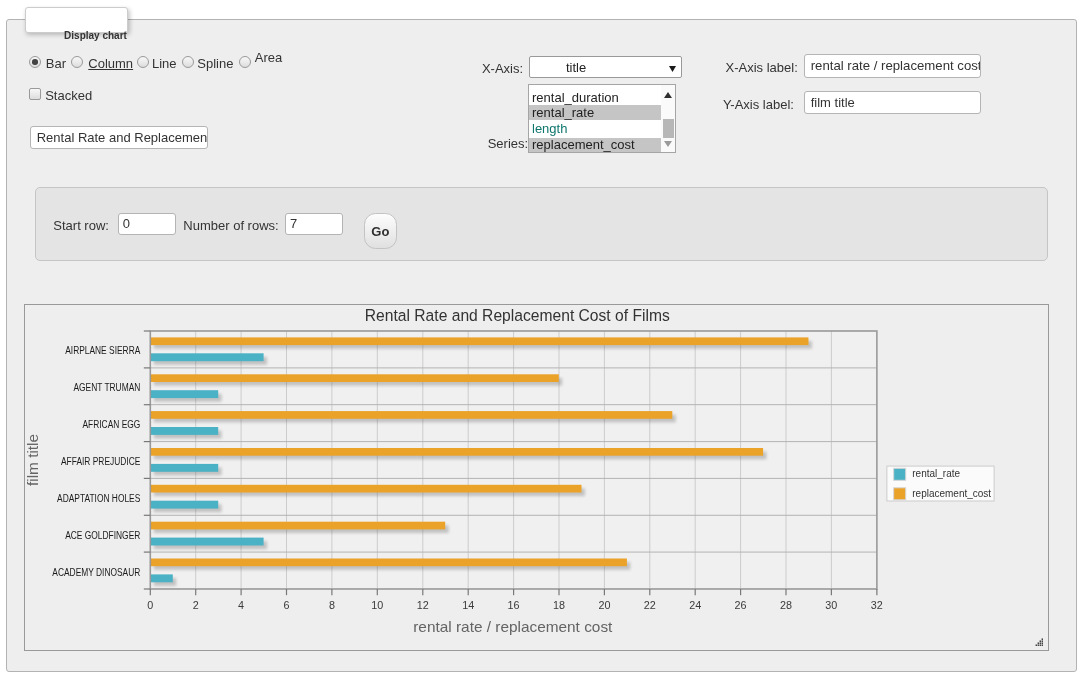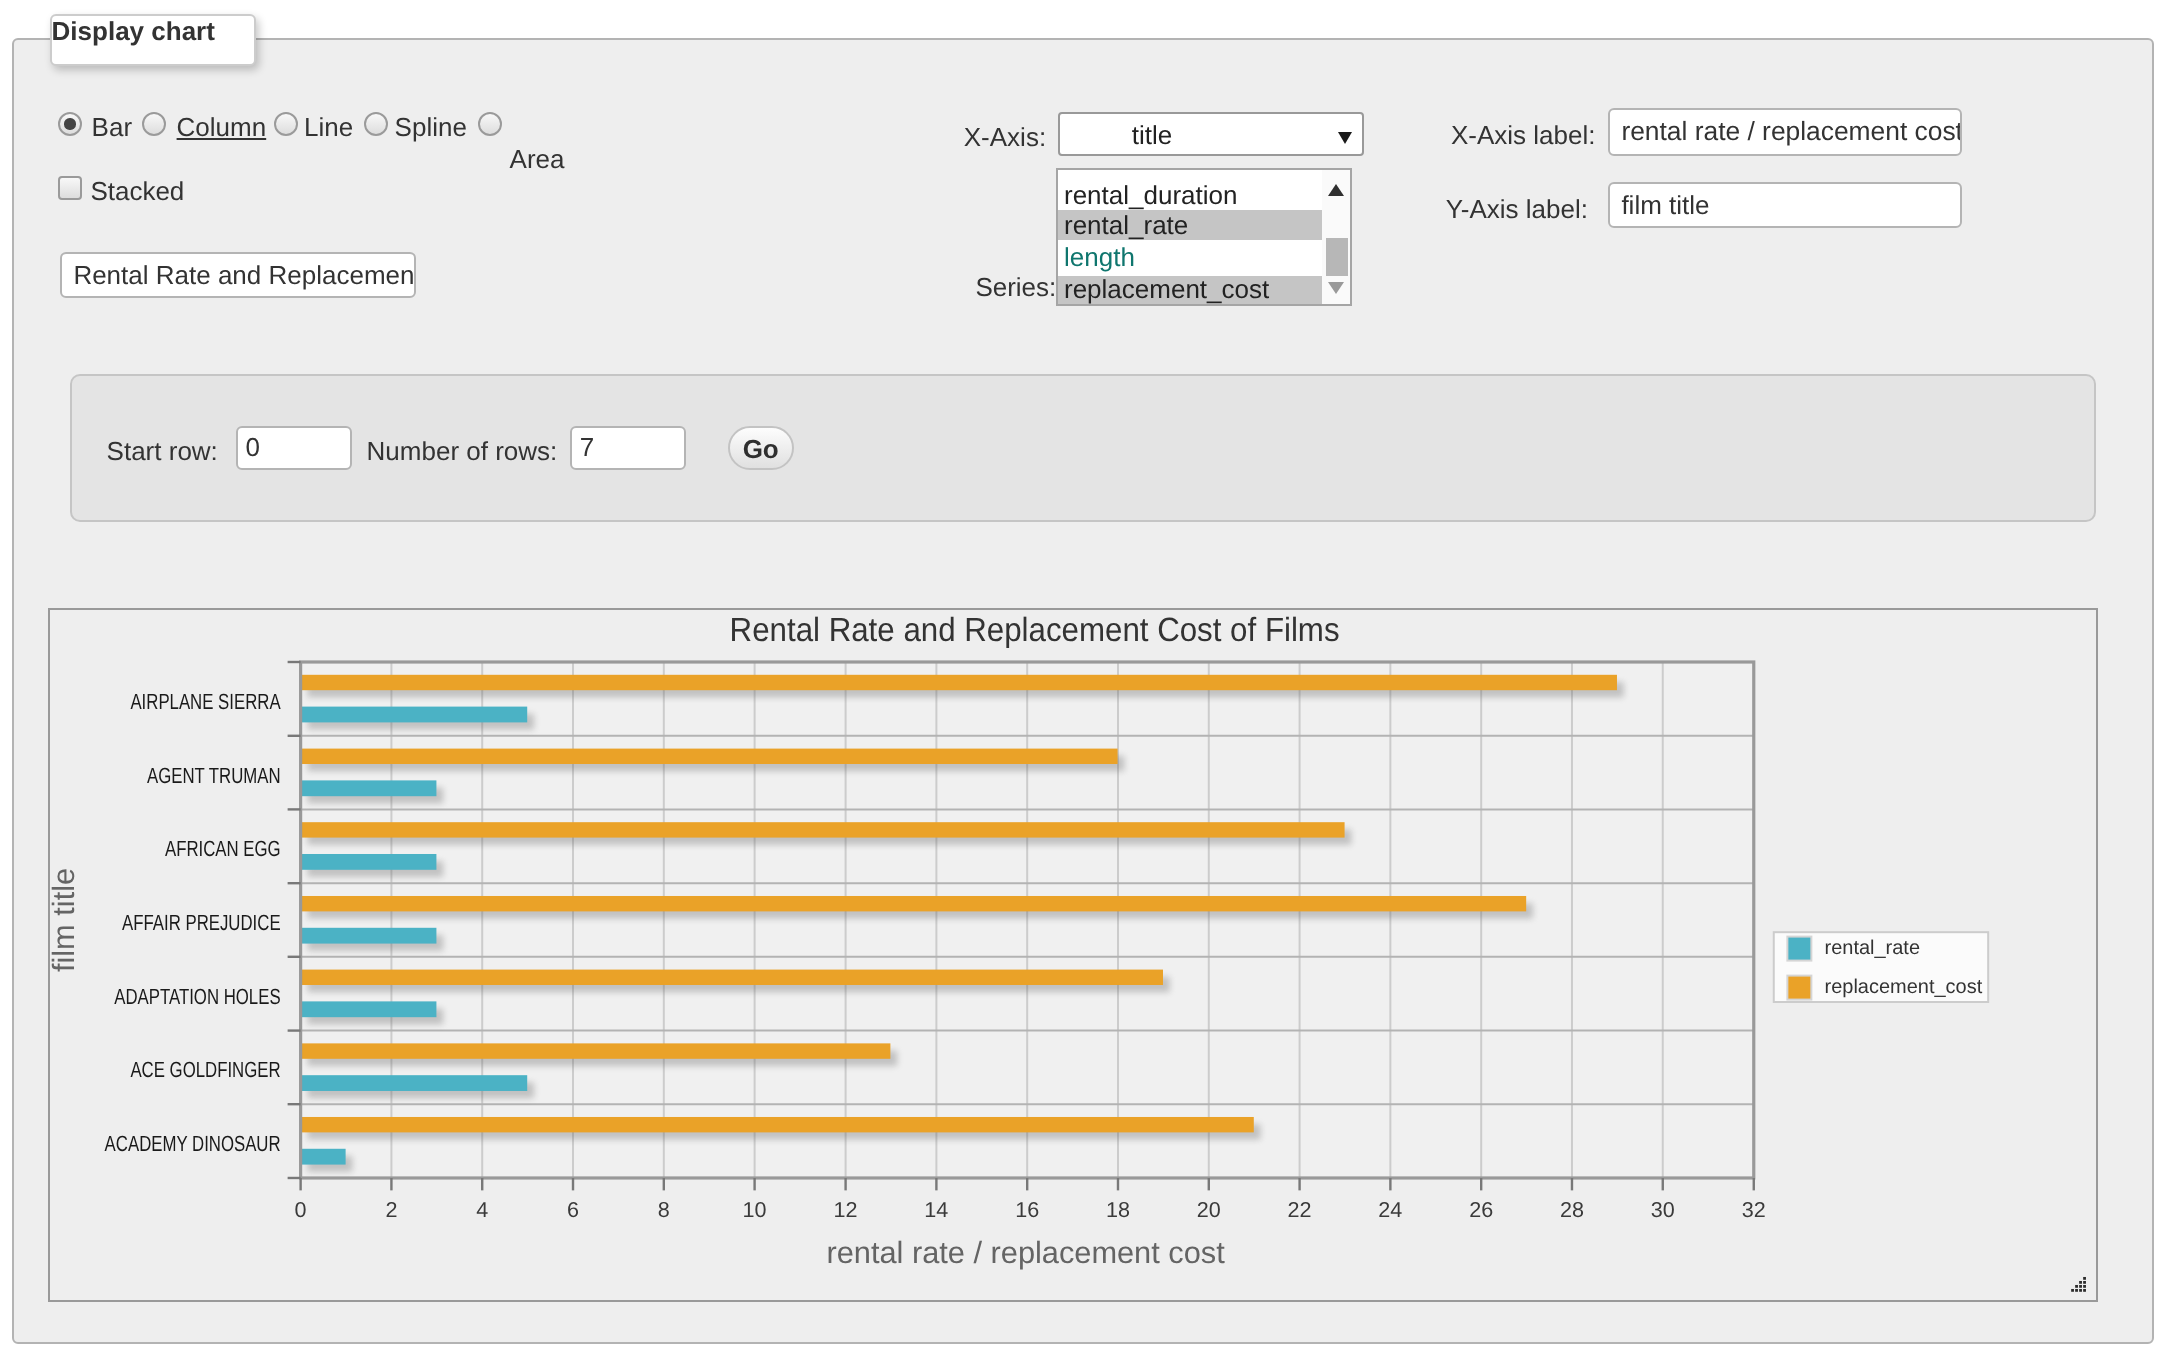--- a/index.html
+++ b/index.html
@@ -10,32 +10,32 @@
        display:flex; align-items:center; }
 .radio { position:absolute; width:12px; height:12px; border-radius:50%;
         border:1px solid #9a9a9a; background:linear-gradient(#f8f8f8,#ddd); }
 .radio.sel::after { content:""; position:absolute; left:2.2px; top:2.2px; width:5.6px; height:5.6px;
         border-radius:50%; background:#444; }
 </style></head><body>
 <div id="page">
 
   <div class="abs" style="left:6px;top:19px;width:1071px;height:653px;background:#eeeeee;border:1px solid #b3b3b3;border-radius:3px;"></div>
 
-  <div class="abs" style="left:24.8px;top:7.2px;width:103.1px;height:25.5px;background:#ffffff;border:1px solid #cccccc;border-radius:3px;box-shadow:1.5px 2px 4px rgba(0,0,0,0.22);padding-top:1px;text-align:left;font-size:13px;line-height:13.5px;font-weight:bold;color:#333;">Display chart</div>
+  <div class="abs" style="left:24.8px;top:7.2px;width:103.1px;height:25.5px;background:#ffffff;border:1px solid #cccccc;border-radius:3px;box-shadow:1.5px 2px 4px rgba(0,0,0,0.22);padding-top:21px;text-align:right;font-size:10px;line-height:13.5px;font-weight:bold;color:#333;">Display chart</div>
 
   <div class="radio sel" style="left:29px;top:56px;"></div>
   <div class="lbl" style="left:45.8px;top:57.3px;">Bar</div>
   <div class="radio" style="left:70.9px;top:56px;"></div>
   <div class="lbl" style="left:88.3px;top:57.3px;text-decoration:underline;">Column</div>
   <div class="radio" style="left:136.6px;top:56px;"></div>
   <div class="lbl" style="left:152px;top:57.3px;">Line</div>
   <div class="radio" style="left:181.9px;top:56px;"></div>
   <div class="lbl" style="left:197.3px;top:57.3px;">Spline</div>
   <div class="radio" style="left:239.4px;top:56px;"></div>
-  <div class="lbl" style="left:254.8px;top:73px;">Area</div>
+  <div class="lbl" style="left:254.8px;top:51px;">Area</div>
 
   <div class="abs" style="left:28.5px;top:88.2px;width:12px;height:12px;border:1px solid #9a9a9a;border-radius:2px;background:linear-gradient(#f8f8f8,#ddd);"></div>
   <div class="lbl" style="left:45.2px;top:89.3px;">Stacked</div>
 
   <div class="inp" style="left:29.7px;top:126.3px;width:178px;height:22.5px;">Rental Rate and Replacement Cost of Films</div>
 
   <div class="lbl" style="left:481.9px;top:62.1px;">X-Axis:</div>
   <div class="abs" style="left:528.8px;top:55.5px;width:153.4px;height:22.9px;background:#fff;border:1px solid #999;border-radius:2px;"></div>
   <div class="lbl" style="left:534.9px;top:61.1px;color:#222;margin-left:31px;">title</div>
   <svg class="abs" style="left:669.4px;top:65.6px;" width="7" height="6">
@@ -64,21 +64,21 @@
   <div class="lbl" style="left:725.5px;top:61.3px;">X-Axis label:</div>
   <div class="inp" style="left:804.4px;top:53.8px;width:176.7px;height:24.2px;font-size:13.2px;padding-left:5.3px;">rental rate / replacement cost</div>
   <div class="lbl" style="left:722.9px;top:97.7px;">Y-Axis label:</div>
   <div class="inp" style="left:804.4px;top:91px;width:176.7px;height:23.4px;padding-left:5.3px;">film title</div>
 
   <div class="abs" style="left:35px;top:186.5px;width:1013px;height:74px;background:#e4e4e4;border:1px solid #c5c5c5;border-radius:5px;"></div>
   <div class="lbl" style="left:53.3px;top:219.3px;">Start row:</div>
   <div class="inp" style="left:117.8px;top:212.5px;width:58px;height:22.8px;padding-left:4px;">0</div>
   <div class="lbl" style="left:183.3px;top:219.3px;">Number of rows:</div>
   <div class="inp" style="left:284.9px;top:212.5px;width:58.2px;height:22.8px;padding-left:4px;">7</div>
-  <div class="abs" style="left:364.1px;top:213px;width:32.5px;height:22px;border:1px solid #c3c3c3;border-radius:11.5px;background:linear-gradient(#fdfdfd,#e0e0e0);display:flex;align-items:center;justify-content:center;font-size:13px;font-weight:bold;color:#2f2f2f;">Go</div>
+  <div class="abs" style="left:364.1px;top:213px;width:32.5px;height:36px;border:1px solid #c3c3c3;border-radius:11.5px;background:linear-gradient(#fdfdfd,#e0e0e0);display:flex;align-items:center;justify-content:center;font-size:13px;font-weight:bold;color:#2f2f2f;">Go</div>
 
   <div class="abs" style="left:24.2px;top:304.3px;width:1024.4px;height:347.2px;background:#eeeeee;border:1px solid #999999;">
     <svg width="1024.4" height="347.2" viewBox="0 0 1024.4 347.2" xmlns="http://www.w3.org/2000/svg" style="position:absolute;left:-1px;top:-1px;overflow:visible">
         <rect x="126.3" y="27.0" width="726.6" height="258.0" fill="#f0f0f0"></rect>
         <line x1="171.7" y1="27.0" x2="171.7" y2="285.0" stroke="#cccccc" stroke-width="1"></line>
         <line x1="217.1" y1="27.0" x2="217.1" y2="285.0" stroke="#cccccc" stroke-width="1"></line>
         <line x1="262.5" y1="27.0" x2="262.5" y2="285.0" stroke="#cccccc" stroke-width="1"></line>
         <line x1="307.9" y1="27.0" x2="307.9" y2="285.0" stroke="#cccccc" stroke-width="1"></line>
         <line x1="353.3" y1="27.0" x2="353.3" y2="285.0" stroke="#cccccc" stroke-width="1"></line>
         <line x1="398.8" y1="27.0" x2="398.8" y2="285.0" stroke="#cccccc" stroke-width="1"></line>

